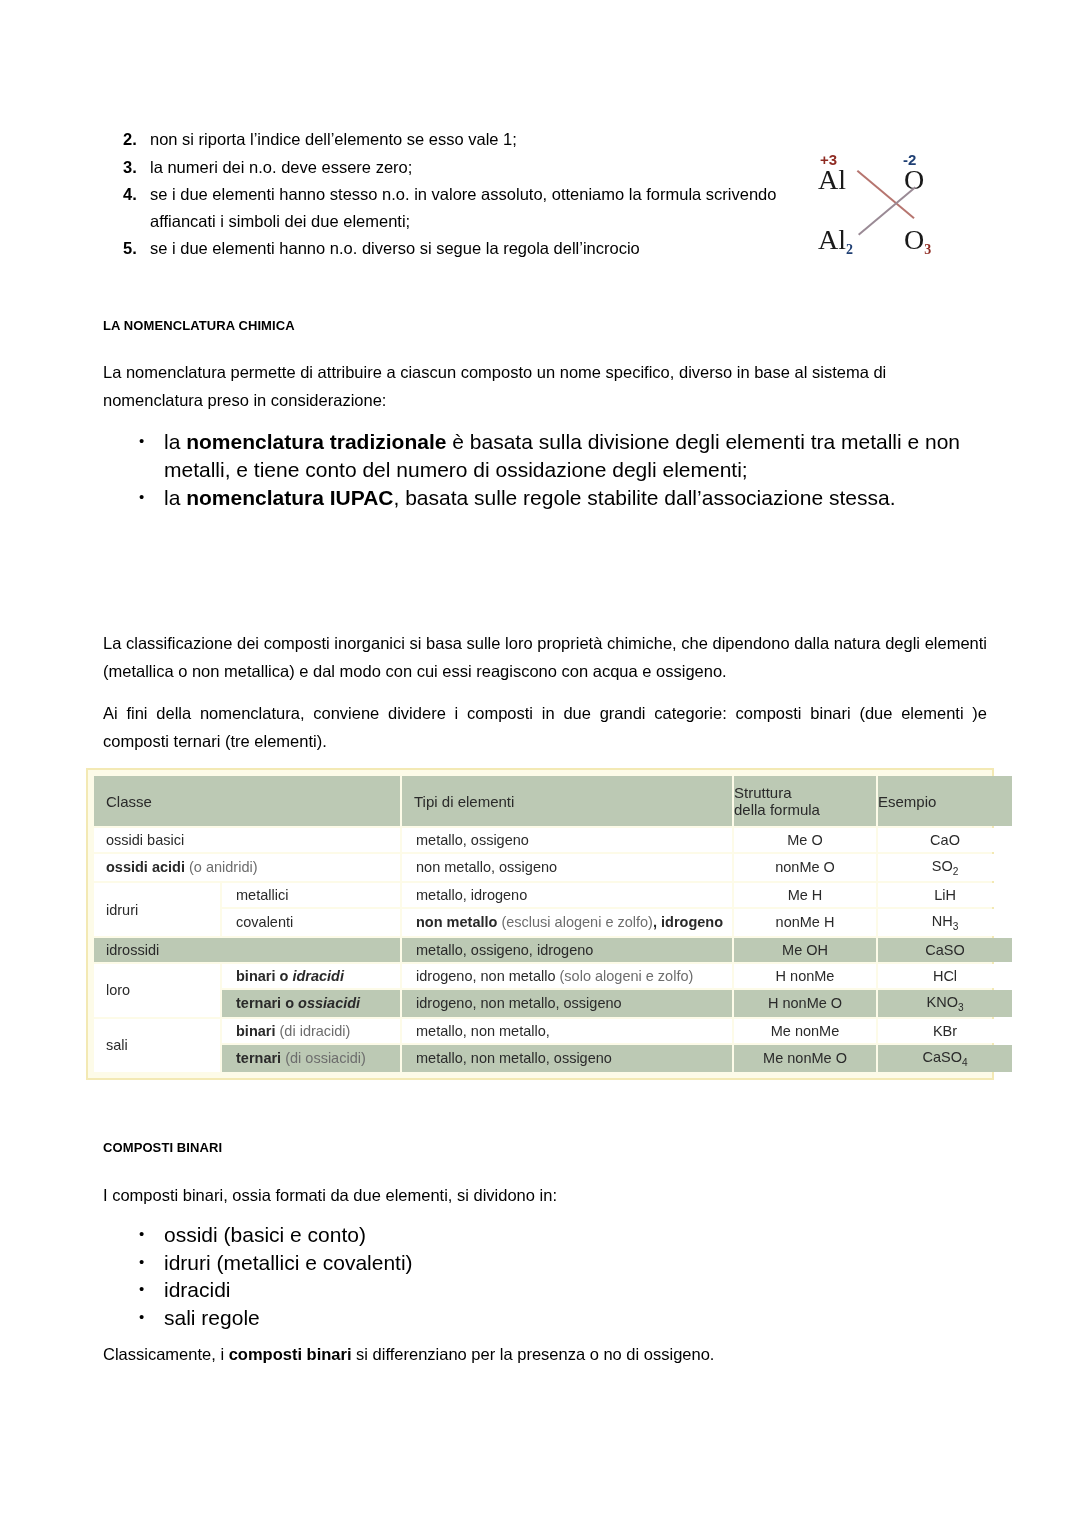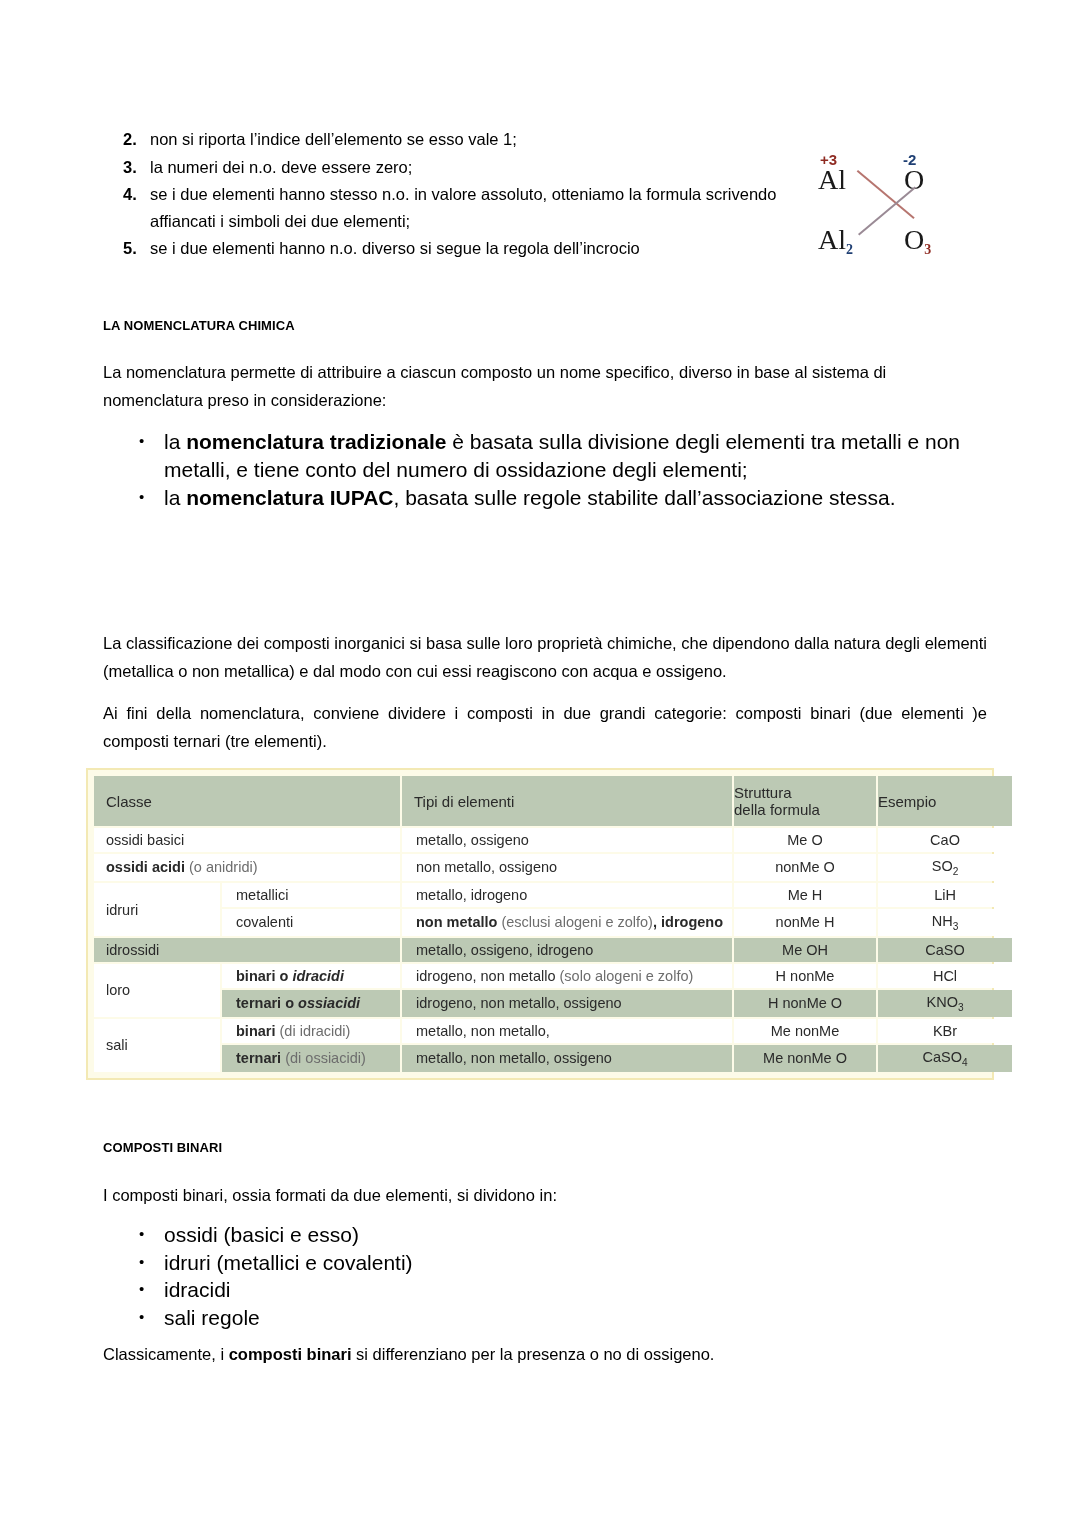--- a/index.html
+++ b/index.html
@@ -334,21 +334,21 @@
   <div class="content" style="top:1140px;">
     <p class="section-head">COMPOSTI BINARI</p>
   </div>
 
   <div class="content" style="top:1181px;">
     <p class="para nojust">I composti binari, ossia formati da due elementi, si dividono in:</p>
   </div>
 
   <div class="content" style="top:1221px;">
     <ul class="bullet-list tight">
-      <li>ossidi (basici e esso)</li>
+      <li>ossidi (basici e conto)</li>
       <li>idruri (metallici e covalenti)</li>
       <li>idracidi</li>
       <li>sali regole</li>
     </ul>
   </div>
 
   <div class="content" style="top:1340px;">
     <p class="para nojust"><span>Classicamente, i </span><b>composti binari</b><span> si differenziano per la presenza o no di ossigeno.</span></p>
   </div>
 

